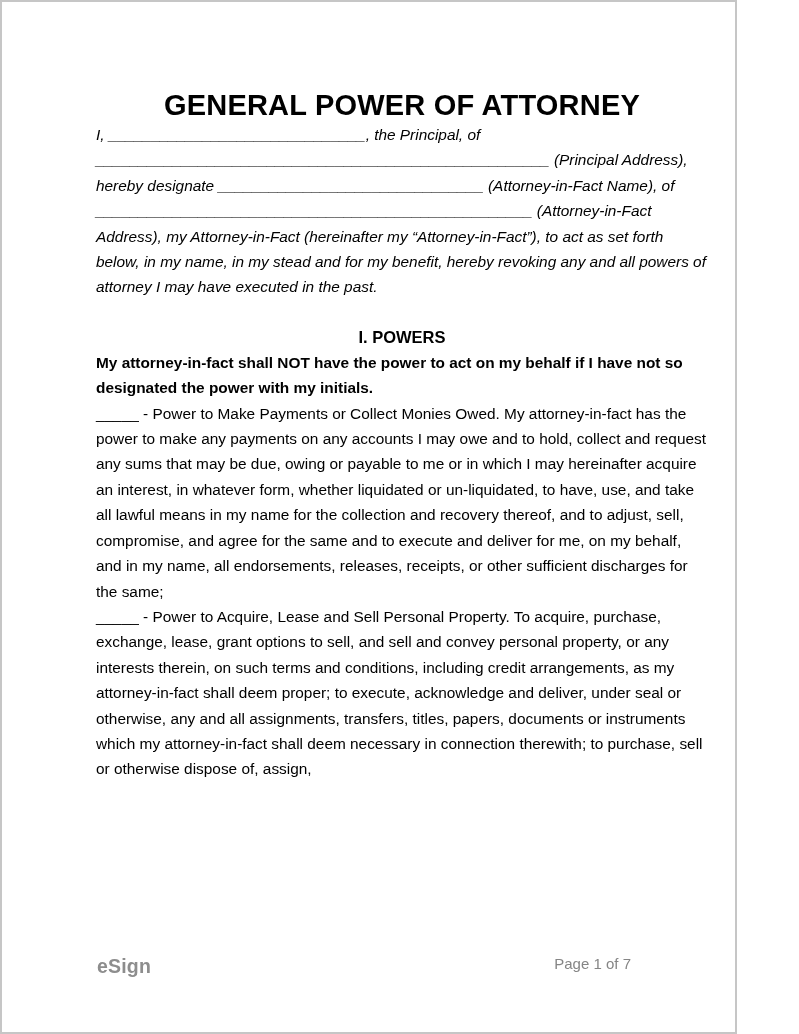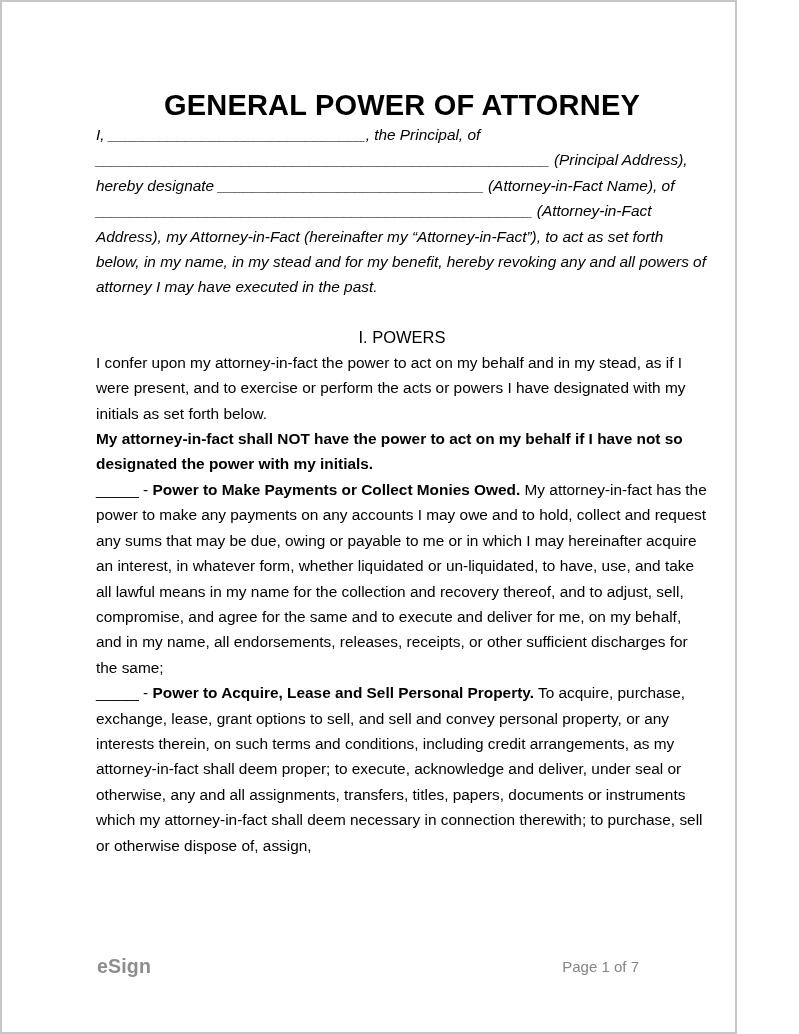--- a/index.html
+++ b/index.html
@@ -36,37 +36,37 @@
     margin: 0;
     font-size: 15.4px;
     line-height: 25.4px;
     text-align: left;
   }
   .intro        { margin-top: 42px; font-style: italic; }
   .section-heading {
     margin: 24px 0 0 0;
     font-size: 16.5px;
     line-height: 26px;
-    font-weight: normal;
+    font-weight: bold;
     text-align: center;
   }
   .powers-intro { margin-top: 27px; }
   .powers-note  { margin-top: 22px; font-weight: bold; }
   .clause-1     { margin-top: 24px; }
   .clause-2     { margin-top: 20px; }
-  .clause-name  { font-weight: bold; }
+  .clause-name  { font-weight: normal; }
   .emphasis-underline { }
   .footer {
     position: absolute;
     left: 95px;
-    right: 96px;
+    right: 104px;
     top: 953px;
     display: flex;
     justify-content: space-between;
-    align-items: center;
+    align-items: flex-start;
   }
   .brand-logo {
     font-size: 19.5px;
     font-weight: bold;
     color: #8d8d8d;
     letter-spacing: 0.2px;
   }
   .page-indicator {
     font-size: 15px;
     color: #858585;
@@ -77,21 +77,20 @@
 
 <div class="page">
   <div class="content">
 
     <h1 class="doc-title">GENERAL POWER OF ATTORNEY</h1>
 
     <p class="para intro"><span>I, </span><span>______________________________</span><span>, the Principal, of </span><span>_____________________________________________________</span><span> (Principal Address), </span><span>hereby designate </span><span>_______________________________</span><span> (Attorney-in-Fact Name), of </span><span>___________________________________________________</span><span> (Attorney-in-Fact Address), my Attorney-in-Fact (hereinafter my “Attorney-in-Fact”), to act as set forth below, in my name, in my stead and for my benefit, hereby revoking any and all powers of attorney I may have executed in the past.</span></p>
 
     <h2 class="section-heading">I. POWERS</h2>
 
-    <p class="para powers-intro">I confer upon my attorney-in-fact the power to act on my behalf and in my stead, as if I were present, and to exercise or perform the acts or powers I have designated with my initials as set forth below.</p>
 
     <p class="para powers-note"><span>My attorney-in-fact shall </span><span class="emphasis-underline">NOT</span><span> have the power to act on my behalf if I have not so designated the power with my initials.</span></p>
 
     <p class="para clause-1"><span>_____</span><span> - </span><span class="clause-name">Power to Make Payments or Collect Monies Owed.</span><span> My attorney-in-fact has the power to make any payments on any accounts I may owe and to hold, collect and request any sums that may be due, owing or payable to me or in which I may hereinafter acquire an interest, in whatever form, whether liquidated or un-liquidated, to have, use, and take all lawful means in my name for the collection and recovery thereof, and to adjust, sell, compromise, and agree for the same and to execute and deliver for me, on my behalf, and in my name, all endorsements, releases, receipts, or other sufficient discharges for the same;</span></p>
 
     <p class="para clause-2"><span>_____</span><span> - </span><span class="clause-name">Power to Acquire, Lease and Sell Personal Property.</span><span> To acquire, purchase, exchange, lease, grant options to sell, and sell and convey personal property, or any interests therein, on such terms and conditions, including credit arrangements, as my attorney-in-fact shall deem proper; to execute, acknowledge and deliver, under seal or otherwise, any and all assignments, transfers, titles, papers, documents or instruments which my attorney-in-fact shall deem necessary in connection therewith; to purchase, sell or otherwise dispose of, assign,</span></p>
 
   </div>
 
   <div class="footer">

